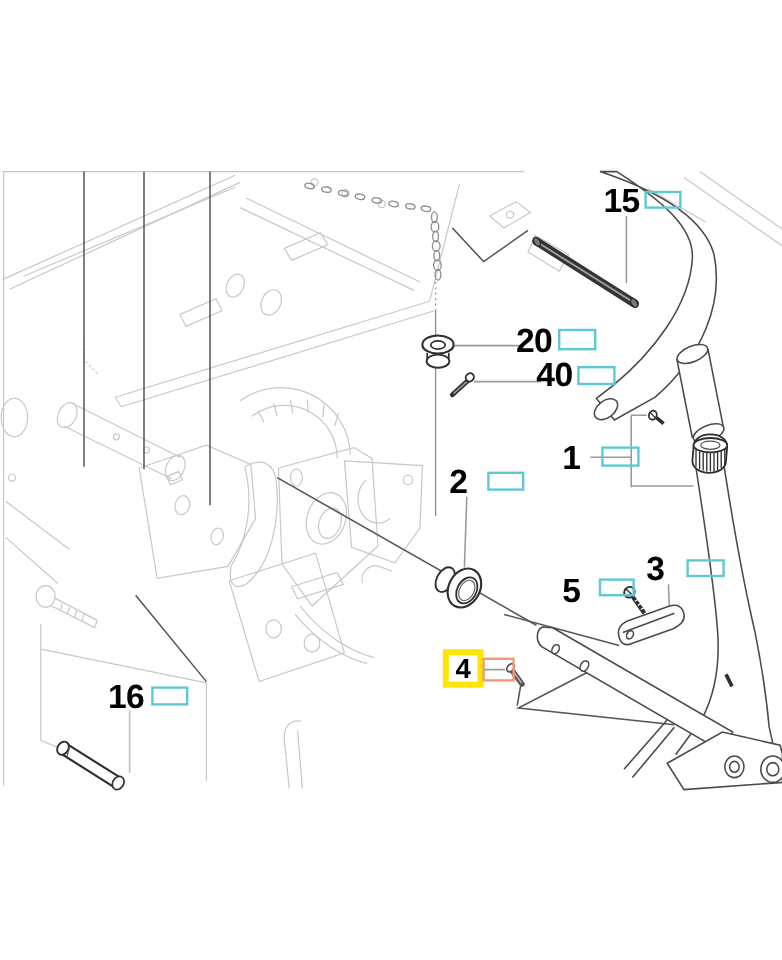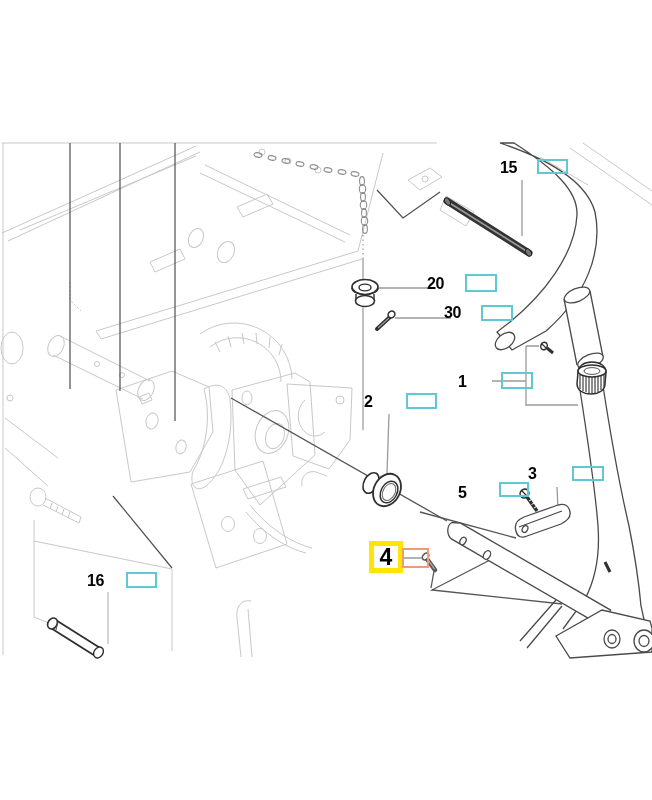--- a/index.html
+++ b/index.html
@@ -1,20 +1,20 @@
 <!DOCTYPE html>
 <html><head>
 <meta charset="utf-8">
 <style>
   html,body{margin:0;padding:0;background:#fff;}
   #stage{position:relative;width:652px;height:800px;background:#ffffff;overflow:hidden;
          font-family:"Liberation Sans",sans-serif;}
   #drawing{position:absolute;left:0;top:0;}
-  .callout-num{position:absolute;width:36px;text-align:left;font-weight:bold;
-               font-size:16px;line-height:21px;color:#000;letter-spacing:-0.5px;}
+  .callout-num{position:absolute;width:36px;text-align:center;font-weight:bold;
+               font-size:28px;line-height:21px;color:#000;letter-spacing:-0.5px;}
   .hotspot{position:absolute;border:2px solid #5fc8d3;background:transparent;box-sizing:border-box;}
   .highlight-box{position:absolute;left:369px;top:541px;width:34px;height:32px;box-sizing:border-box;
                  border:5px solid #ffe500;background:#fff;display:flex;align-items:center;justify-content:center;}
   .highlight-box span{font-weight:bold;font-size:23px;color:#000;line-height:1;}
   .pointer-box{position:absolute;left:402px;top:548px;width:27px;height:20px;box-sizing:border-box;
                border:2px solid #f29a78;background:transparent;}
 </style>
 </head>
 <body>
 
@@ -229,21 +229,21 @@
       <path d="M55,619.5 L101,648.5 L96,656.5 L50,627.5 Z" fill="#ffffff" stroke="none"></path>
       <path d="M55,619.5 L101,648.5 M50,627.5 L96,656.5" stroke="#2f2f2f" stroke-width="1.8"></path>
       <ellipse cx="52.5" cy="623.5" rx="4.5" ry="5.8" transform="rotate(33 52.5 623.5)" fill="#ffffff" stroke="#2f2f2f" stroke-width="1.6"></ellipse>
       <ellipse cx="98.5" cy="652.5" rx="4.5" ry="5.8" transform="rotate(33 98.5 652.5)" fill="#ffffff" stroke="#2f2f2f" stroke-width="1.4"></ellipse>
       <path d="M58,622 L56,630" stroke="#555" stroke-width="1"></path>
     </g>
   </svg>
 
   <div class="callout-num" style="left:500px;top:157px">15</div>
   <div class="callout-num" style="left:427px;top:273px">20</div>
-  <div class="callout-num" style="left:444px;top:302px">30</div>
+  <div class="callout-num" style="left:444px;top:302px">40</div>
   <div class="callout-num" style="left:458px;top:371px">1</div>
   <div class="callout-num" style="left:364px;top:391px">2</div>
   <div class="callout-num" style="left:458px;top:482px">5</div>
   <div class="callout-num" style="left:528px;top:463px">3</div>
   <div class="callout-num" style="left:87px;top:570px">16</div>
 
   <div class="hotspot" style="left:537px;top:159px;width:31px;height:15px"></div>
   <div class="hotspot" style="left:465px;top:274px;width:32px;height:18px"></div>
   <div class="hotspot" style="left:481px;top:305px;width:32px;height:16px"></div>
   <div class="hotspot" style="left:501px;top:372px;width:32px;height:17px"></div>

